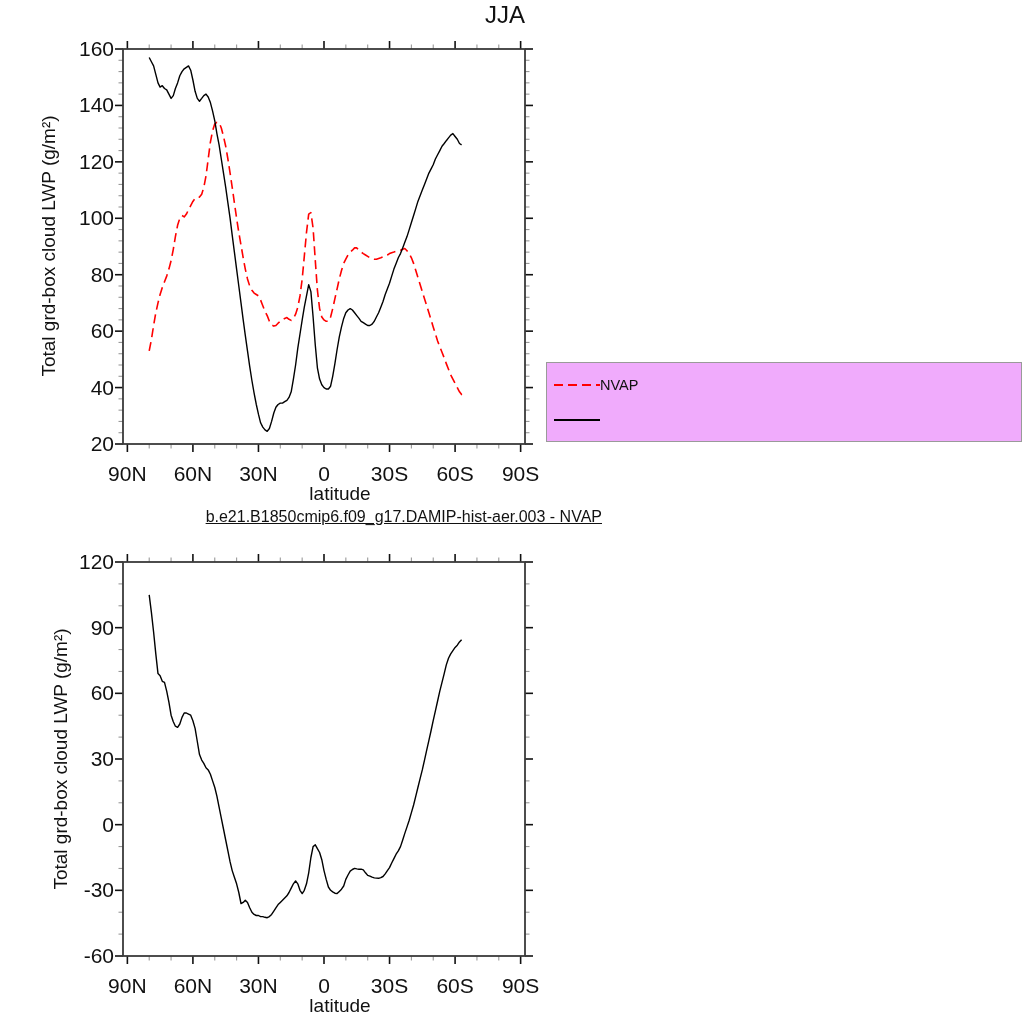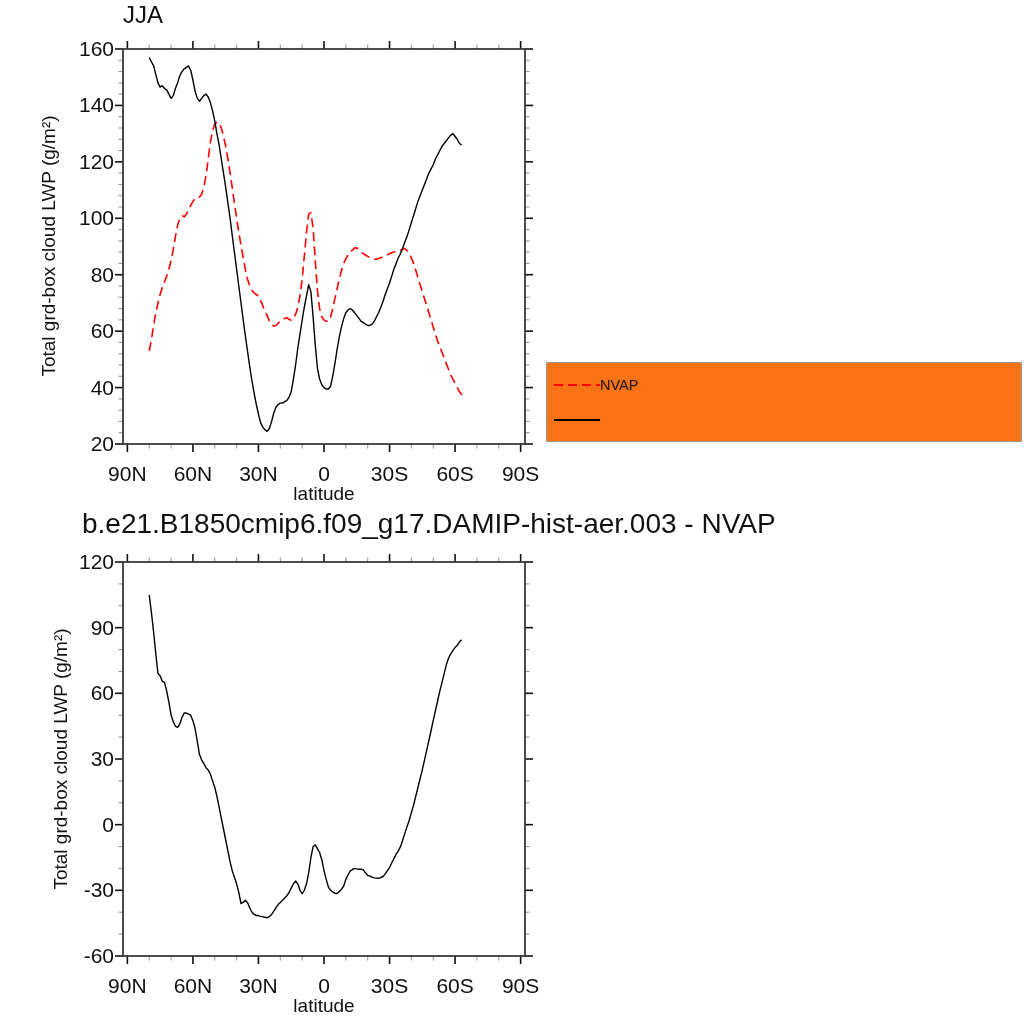--- a/index.html
+++ b/index.html
@@ -1,31 +1,31 @@
 <!DOCTYPE html>
 <html><head>
 <meta charset="utf-8">
 <style>
   html,body{margin:0;padding:0;background:#ffffff;}
   #figure{position:relative;width:1024px;height:1024px;background:#ffffff;overflow:hidden;
           font-family:"Liberation Sans", sans-serif;color:#111;}
   #plot-canvas{position:absolute;left:0;top:0;}
   .tick-label{font-family:"Liberation Sans", sans-serif;font-size:21px;fill:#111;}
-  .title{position:absolute;text-align:left;white-space:nowrap;color:#111;}
+  .title{position:absolute;text-align:right;white-space:nowrap;color:#111;}
   #main-title{left:123px;width:402px;top:1px;font-size:24px;}
-  #diff-title{left:82px;width:520px;top:508px;font-size:28px;}
-  .xlab{position:absolute;left:123px;width:402px;text-align:center;font-size:19px;color:#111;}
+  #diff-title{left:82px;width:520px;top:508px;font-size:16px;text-decoration:underline;}
+  .xlab{position:absolute;left:139px;width:402px;text-align:center;font-size:19px;color:#111;}
   #xlab-top{top:483px;}
   #xlab-diff{top:995px;}
   .ylab{position:absolute;white-space:nowrap;font-size:19px;color:#111;
         transform:translate(-50%,-50%) rotate(-90deg);}
   #ylab-top{left:49px;top:246px;}
   #ylab-diff{left:61px;top:759px;}
   #legend{position:absolute;left:546px;top:362px;width:476px;height:80px;
-          border:1px solid #9a9a9a;background:#f97316;box-sizing:border-box;
+          border:1px solid #9a9a9a;background:#f0abfc;box-sizing:border-box;
           display:grid;grid-template-rows:1fr 1fr;align-items:center;padding:4px 0 4px 7px;}
   .legend-row{display:flex;align-items:center;}
   .legend-sample{display:inline-block;width:46px;height:2px;flex:0 0 46px;}
   .legend-label{font-size:14.5px;color:#111;white-space:nowrap;}
 </style>
 </head>
 <body>
 
 <div id="figure">
   <svg id="plot-canvas" width="1024" height="1024">

